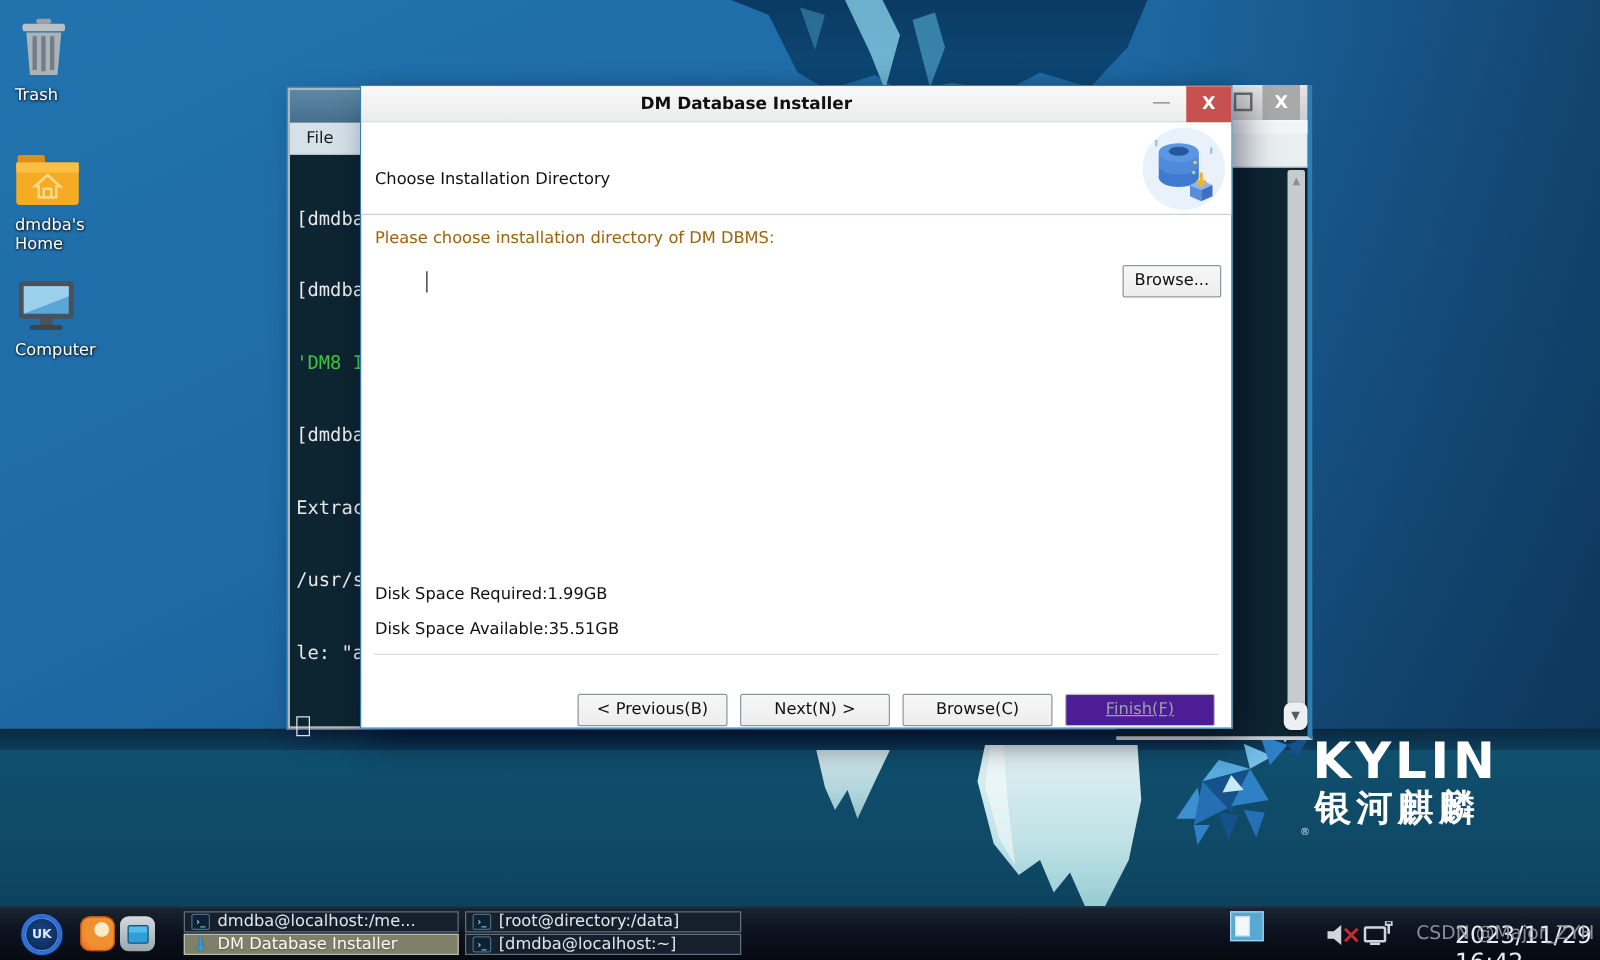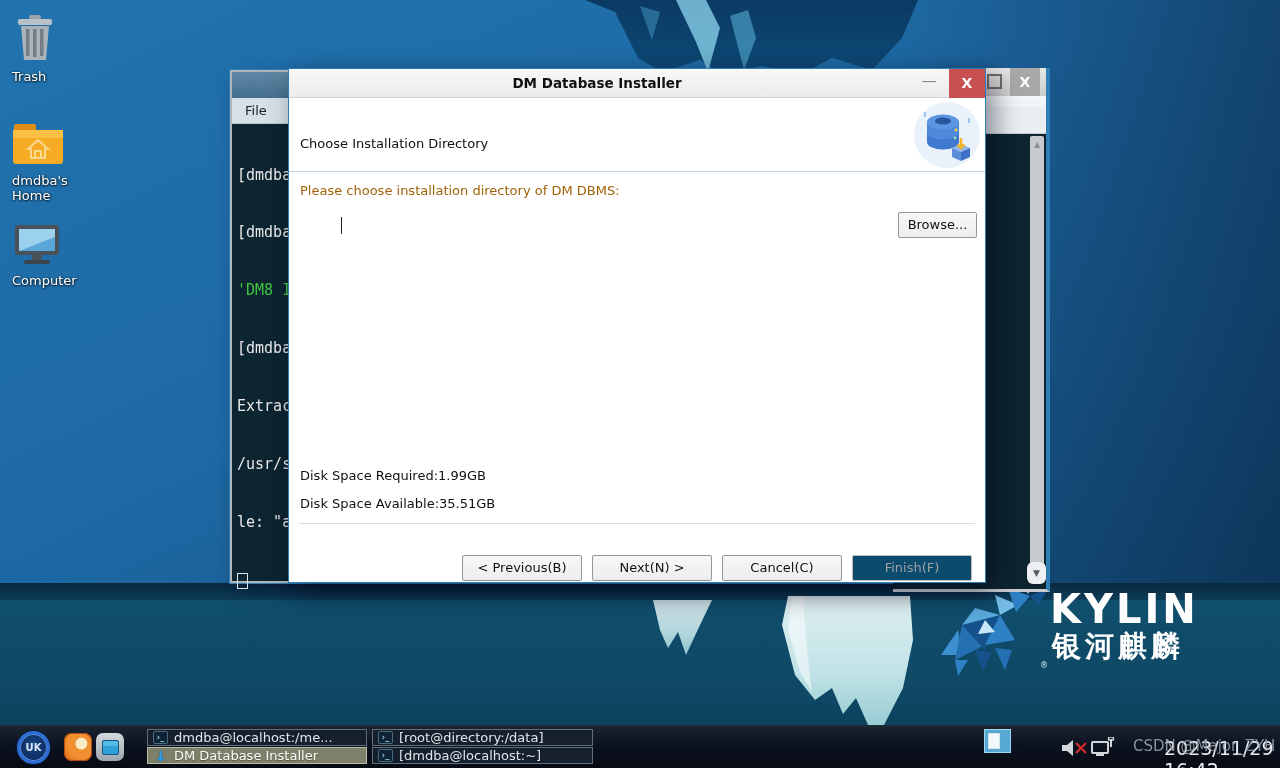--- a/index.html
+++ b/index.html
@@ -67,21 +67,21 @@
   .dir-input{position:absolute;left:9px;top:143px;width:588px;height:26px;border:1px solid #3d8ac2;
     background:#fff;font-family:"DejaVu Sans",sans-serif;font-size:13.5px;color:#111;padding:0 6px;outline:none;}
   .caret{position:absolute;left:52px;top:148px;width:1px;height:17px;background:#222;}
   .browse{position:absolute;left:609px;top:143px;width:79px;height:26px;background:linear-gradient(#f7f7f7,#ededed);
     border:1px solid #8f969c;border-radius:2px;font-size:13px;color:#111;text-align:center;line-height:24px;}
   .disk1{position:absolute;left:11px;top:399px;font-size:13px;color:#111;}
   .disk2{position:absolute;left:11px;top:427px;font-size:13px;color:#111;}
   .dlg-sep{position:absolute;left:10px;right:10px;top:454px;height:1px;background:#dcdcdc;}
   .wizbtn{position:absolute;top:486px;width:120px;height:26px;background:linear-gradient(#f7f7f7,#ededed);
     border:1px solid #8f969c;border-radius:2px;font-size:13px;color:#111;text-align:center;line-height:24px;}
-  .wizbtn.disabled{background:#0c4a6e;border-color:#bcbcbc;color:#9aa0a4;}
+  .wizbtn.disabled{background:#4c1d95;border-color:#bcbcbc;color:#9aa0a4;text-decoration:underline;}
 
   
   .taskbar{position:absolute;left:0;bottom:0;width:1280px;height:43px;z-index:9;
     background:linear-gradient(180deg,#1b2431 0%,#0c1220 45%,#060a12 100%);border-top:1px solid #232e3e;}
   .launcher{position:absolute;cursor:pointer;}
   .uk-ico{left:17px;top:5px;width:33px;height:33px;border-radius:50%;
     background:radial-gradient(circle at 50% 40%,#174585,#0d2d60 70%);
     border:3px solid #2f6fd6;box-shadow:0 0 0 1px #0a1c3a,inset 0 0 0 1px #5a92e8;
     color:#dce8fa;font-size:10px;font-weight:bold;text-align:center;line-height:27px;}
   .ff-ico{left:64px;top:7px;width:28px;height:28px;border-radius:8px;
@@ -272,21 +272,21 @@
       </div>
     </div>
     <div class="dlg-prompt">Please choose installation directory of DM DBMS:</div>
     <div class="caret"></div>
     <div class="browse">Browse...</div>
     <div class="disk1">Disk Space Required:1.99GB</div>
     <div class="disk2">Disk Space Available:35.51GB</div>
     <div class="dlg-sep"></div>
     <div class="wizbtn" style="left:173px;">&lt; Previous(B)</div>
     <div class="wizbtn" style="left:303px;">Next(N) &gt;</div>
-    <div class="wizbtn" style="left:433px;">Cancel(C)</div>
+    <div class="wizbtn" style="left:433px;">Browse(C)</div>
     <div class="wizbtn disabled" style="left:563px;">Finish(F)</div>
   </div>
 
   <div class="taskbar">
     <div class="launcher uk-ico">UK</div>
     <div class="launcher ff-ico"></div>
     <div class="launcher fm-ico">
         <div class="fm-inner"></div>
       </div>
 

